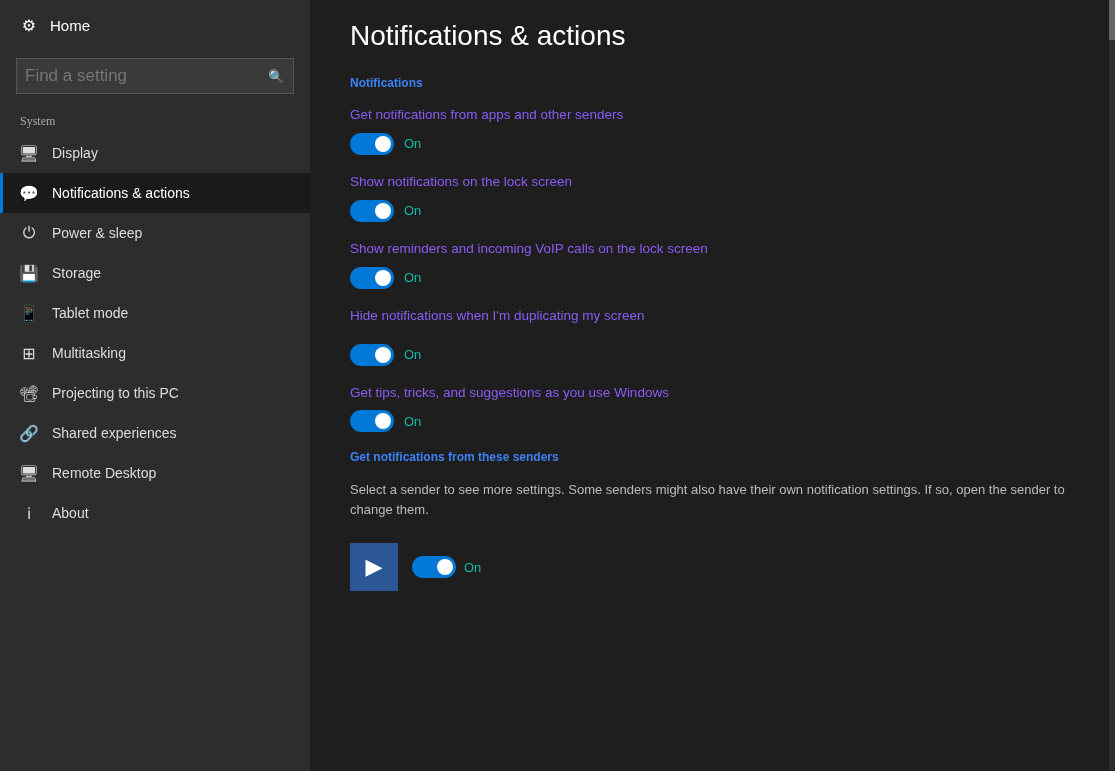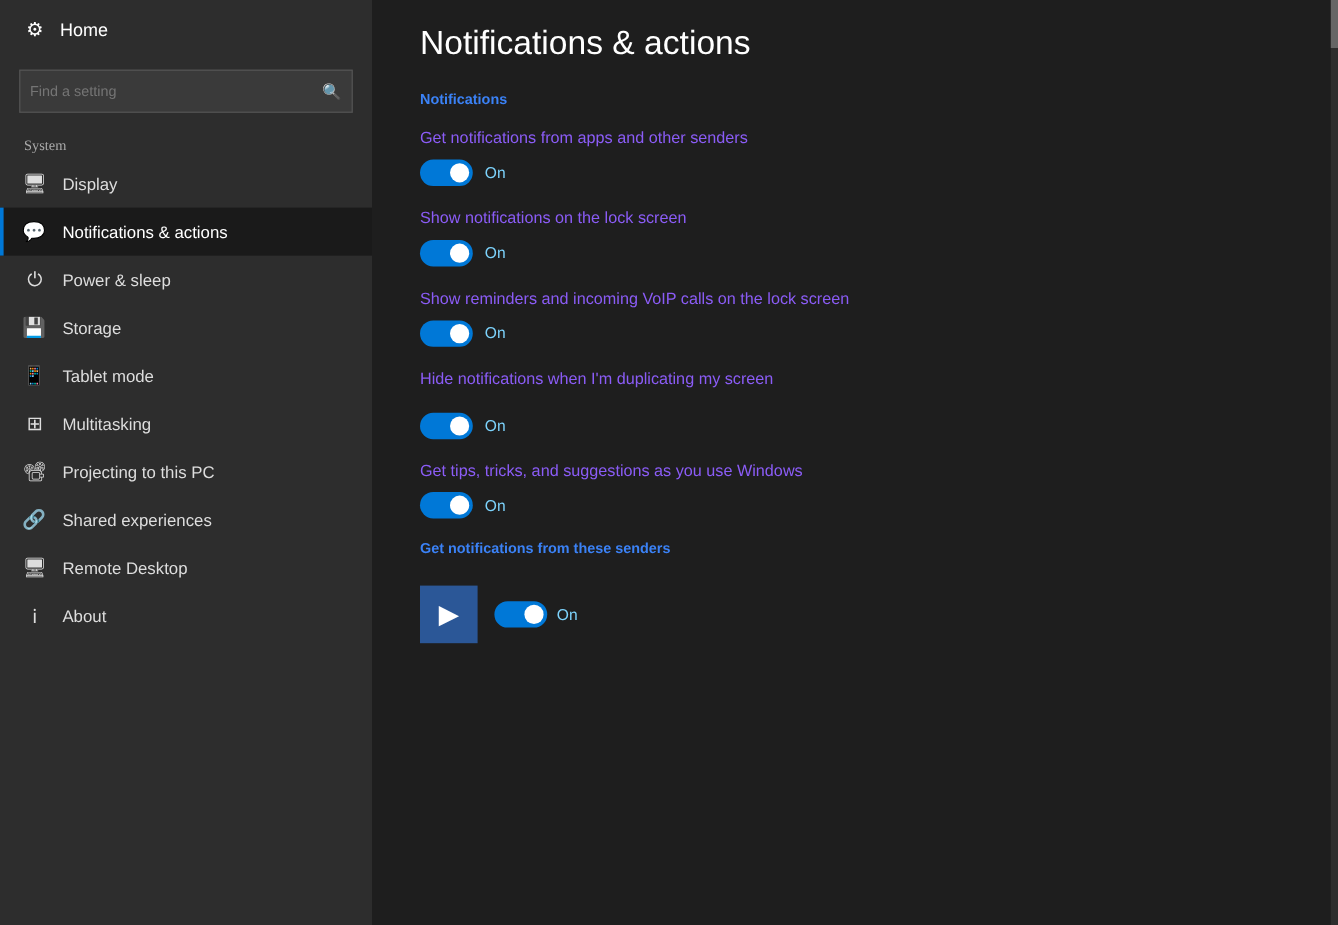--- a/index.html
+++ b/index.html
@@ -46,21 +46,21 @@
       width: 100%;
       height: 36px;
       padding: 0 8px;
     }
 
     .search-box input {
       background: transparent;
       border: none;
       outline: none;
       color: #a3a3a3;
-      font-size: 12px;
+      font-size: 17px;
       flex: 1;
       font-family: 'Segoe UI', sans-serif;
     }
 
     .search-icon-btn {
       color: #aaa;
       font-size: 13px;
       cursor: pointer;
     }
 
@@ -161,21 +161,21 @@
       border-radius: 50%;
       top: 3px;
       transition: left 0.2s;
     }
 
     .toggle.on::after { left: 25px; }
     .toggle.off::after { left: 3px; }
 
     .toggle-state {
       font-size: 13px;
-      color: #7dd3fc;
+      color: #14b8a6;
       text-align: right;
     }
 
     .section-desc {
       font-size: 13px;
       color: #bbb;
       margin-bottom: 16px;
       line-height: 1.5;
     }
 
@@ -354,20 +354,21 @@
   <div class="toggle-row">
     <div class="toggle-label">Get tips, tricks, and suggestions as you use Windows</div>
     <div class="toggle-wrapper">
       <div class="toggle on"></div>
       <span class="toggle-state">On</span>
     </div>
   </div>
 
   <h2 class="section-title">Get notifications from these senders</h2>
 
+  <p class="section-desc">Select a sender to see more settings. Some senders might also have their own notification settings. If so, open the sender to change them.</p>
 
   <div class="sender-row">
     <div class="sender-icon">
       <span class="sender-icon-inner">▶</span>
     </div>
     <div class="sender-toggle-area">
       <div class="toggle on" style="background:#0078d7;"></div>
       <span class="toggle-state">On</span>
     </div>
   </div>

